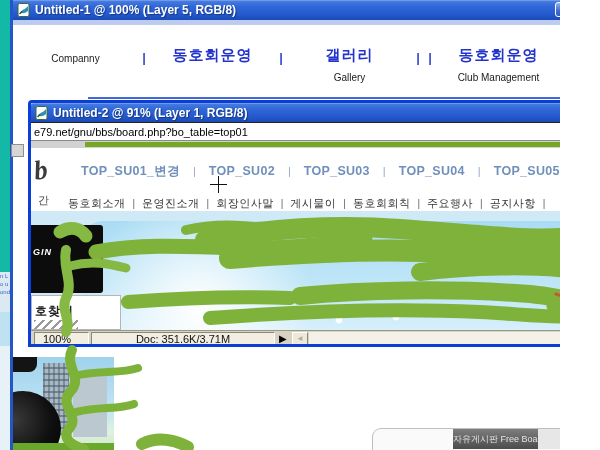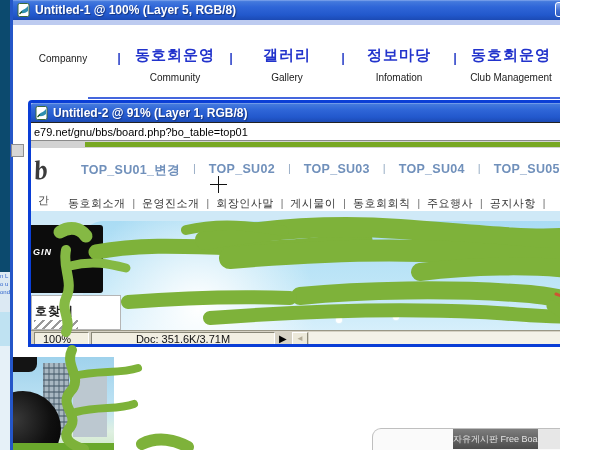--- a/index.html
+++ b/index.html
@@ -1,16 +1,16 @@
 <!DOCTYPE html>
 <html><head>
 <meta charset="utf-8">
 <style>
   html,body{margin:0;padding:0;}
-  .screen{position:relative;width:560px;height:450px;overflow:hidden;background:#0c4a6e;
+  .screen{position:relative;width:560px;height:450px;overflow:hidden;background:#14b8a6;
           font-family:"Liberation Sans",sans-serif;cursor:default;}
   .abs{position:absolute;}
 
   
   .win{position:absolute;box-sizing:border-box;}
   .titlebar{position:absolute;left:0;top:0;right:0;height:20px;display:flex;align-items:center;
     background:linear-gradient(180deg,#85a9ee 0%,#4379dd 8%,#2f66d8 35%,#2258cc 75%,#1b4ab4 100%);
     color:#fff;font-weight:bold;font-size:12px;white-space:nowrap;overflow:hidden;
     text-shadow:1px 1px 1px #17357e;padding-left:4px;}
   .doc-icon{width:14px;height:14px;margin-right:4px;flex:0 0 auto;}
@@ -50,21 +50,21 @@
         border-radius:4px 0 0 0;background:#fff;overflow:hidden;}
   .win2 .titlebar{height:19px;border-radius:2px 0 0 0;}
   .urlbar{left:0;top:19px;right:0;height:18px;background:#fff;border-top:1px solid #222;
     font-size:11px;color:#000;line-height:18px;padding-left:3px;white-space:nowrap;overflow:hidden;}
   .graybar{left:0;top:37px;right:0;height:8px;background:#d2d2d2;border-top:1px solid #8a8a8a;}
   .greenline{left:54px;top:39px;right:0;height:5px;background:#78a823;}
   .whiteband{left:0;top:45px;right:0;height:63px;background:#fff;}
   .logo-frag{left:3px;top:52px;font-family:"Liberation Serif",serif;font-style:italic;font-weight:bold;
     font-size:27px;color:#3c3c3c;transform:rotate(-8deg);}
   .margin-char{left:7px;top:90px;font-size:11px;color:#444;}
-  .tabrow{left:50px;top:59px;right:12px;height:18px;display:flex;white-space:nowrap;}
+  .tabrow{left:50px;top:59px;right:12px;height:18px;display:flex;align-items:center;white-space:nowrap;}
   .tab{font-size:12.5px;font-weight:bold;color:#7090bb;letter-spacing:.3px;}
   .tab-div{color:#93a9c2;font-size:11px;padding:0 13px;}
   .submenurow{left:37px;top:93px;right:4px;height:15px;display:flex;align-items:center;white-space:nowrap;}
   .smi{font-size:11px;color:#333;letter-spacing:.5px;}
   .sm-div{color:#666;font-size:10px;padding:0 7px;}
 
   .canvas2{left:0;top:108px;right:0;height:119px;background:#cfe9f7;overflow:hidden;}
   .banner{position:absolute;left:52px;top:10px;right:-4px;bottom:0;border-radius:20px 0 0 0;
     background:radial-gradient(circle at 22% 80%,#ffffff 0%,rgba(255,255,255,0) 28%),
                linear-gradient(180deg,#aadcf4 0%,#bfe6f7 60%,#d6effb 100%);}
@@ -127,32 +127,27 @@
 
     <div class="abs w1-strip"></div>
 
     <div class="abs navrow">
       <div class="navitem">
         <div class="nav-en">Companny</div>
       </div>
       <div class="nav-div">|</div>
       <div class="navitem">
         <div class="nav-ko">동호회운영</div>
-        <div class="nav-en">Community</div>
       </div>
       <div class="nav-div">|</div>
       <div class="navitem">
         <div class="nav-ko">갤러리</div>
         <div class="nav-en">Gallery</div>
       </div>
       <div class="nav-div">|</div>
-      <div class="navitem">
-        <div class="nav-ko">정보마당</div>
-        <div class="nav-en">Infomation</div>
-      </div>
       <div class="nav-div">|</div>
       <div class="navitem">
         <div class="nav-ko">동호회운영</div>
         <div class="nav-en">Club Management</div>
       </div>
     </div>
     <div class="abs w1-line"></div>
 
     <div class="abs empty-text" style="left:212px;top:325px;">게시물이 없습니다.</div>
     <div class="abs empty-text" style="left:517px;top:325px;width:73px;overflow:hidden;">게시물이 없습니다.</div>

